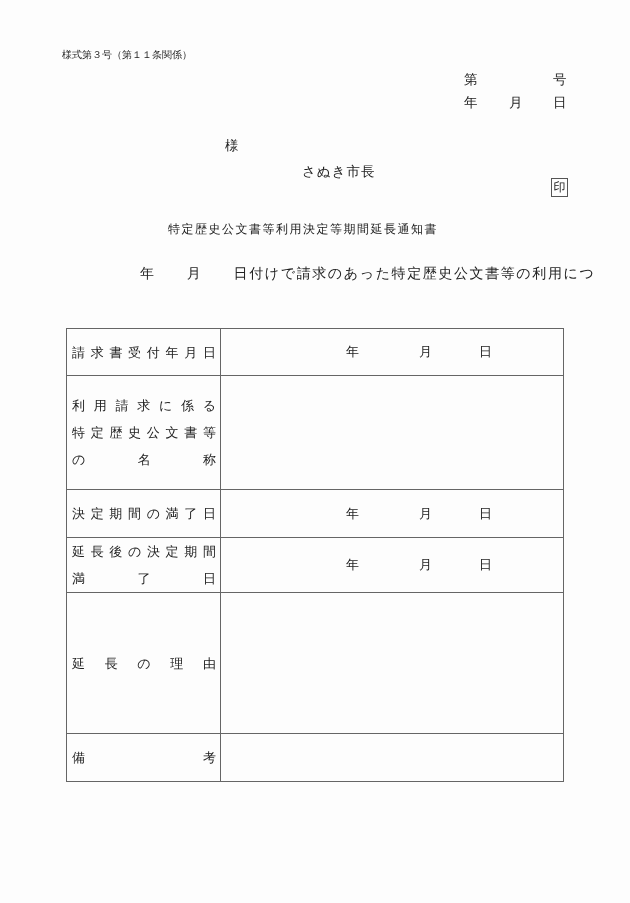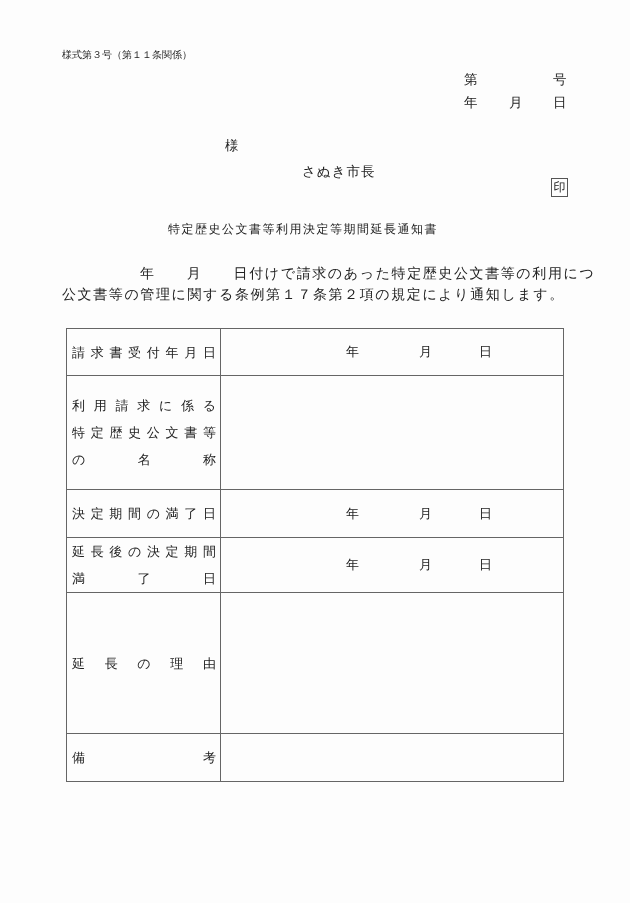--- a/index.html
+++ b/index.html
@@ -42,21 +42,20 @@
 
 <div class="abs txt" style="left:225px; top:137px;">様</div>
 
 <div class="abs txt" style="left:302px; top:163px; letter-spacing:1px;">さぬき市長</div>
 <div class="stamp">印</div>
 
 <div class="abs" style="left:168px; top:221px; font-size:12px; letter-spacing:1.5px;">特定歴史公文書等利用決定等期間延長通知書</div>
 
 <div class="body-text">
   <span class="line">　　　　　年　　月　　日付けで請求のあった特定歴史公文書等の利用につ</span>
-  <span class="line">公文書等の管理に関する条例第１７条第２項の規定により通知します。</span>
 </div>
 
 <table class="form">
   <tbody id="tbody">
       <tr style="height: 47px;">
         <td class="lbl">
           <div class="jl">
             <span>請</span>
             <span>求</span>
             <span>書</span>

